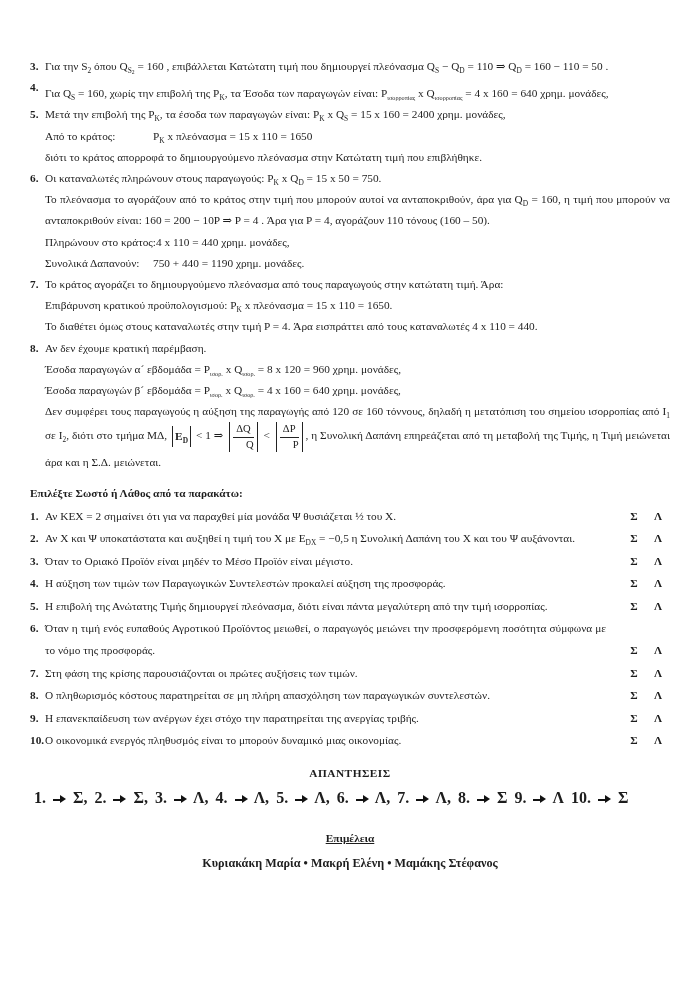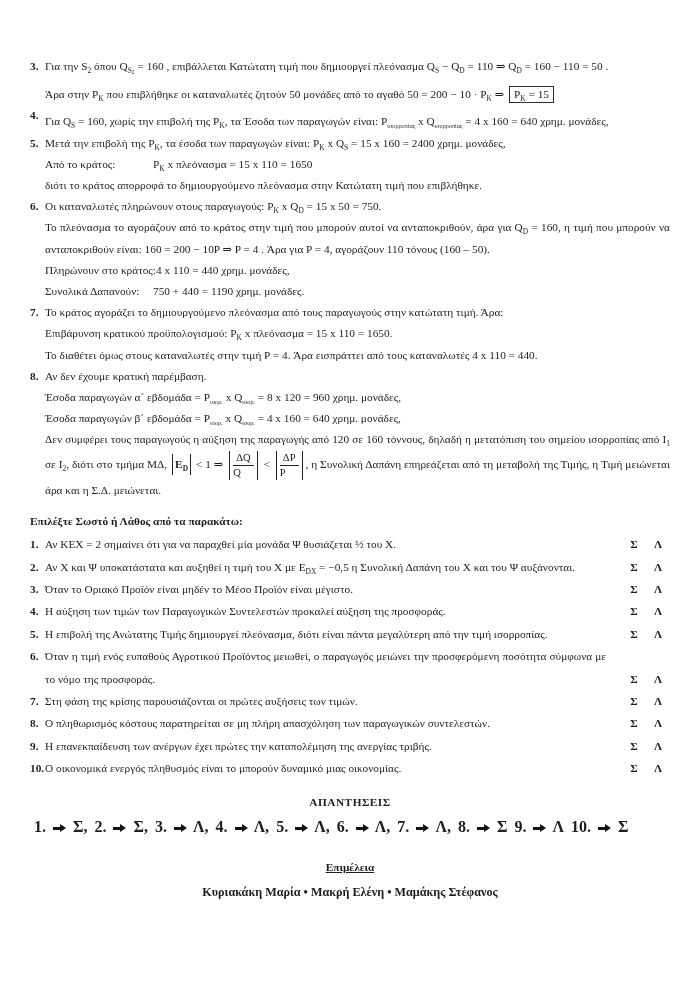--- a/index.html
+++ b/index.html
@@ -22,21 +22,21 @@
   .line{line-height:21.2px;text-align:left;}
   .line.just{text-align:justify;}
   sub{line-height:0;}
   sub.sub{font-size:7.4px;vertical-align:-2.5px;}
   sub.sub2{font-size:6.2px;vertical-align:-2.5px;}
   sub.sub3{font-size:5.6px;vertical-align:-4px;}
   .tab{display:inline-block;min-width:108px;}
   .box{display:inline-block;border:1px solid #2c2c2c;padding:1px 4px 2px 4px;margin-left:2px;line-height:normal;}
   .abs{display:inline-block;border-left:1.2px solid #222;border-right:1.2px solid #222;padding:0 2px;margin:0 2px;font-weight:bold;}
   .frac{
-    display:inline-flex;flex-direction:column;align-items:flex-start;
+    display:inline-flex;flex-direction:column;align-items:flex-end;
     vertical-align:middle;line-height:1.15;
     border-left:1.2px solid #222;border-right:1.2px solid #222;
     padding:1px 3px;margin:0 3px;font-size:10.6px;
   }
   .frac .fn{border-bottom:1px solid #222;padding:0 3px 1px 3px;}
   .frac .fd{padding-top:1px;}
   
   .sl-head{font-weight:bold;line-height:22px;margin-top:9px;}
   .sl-list{margin-top:1px;}
   .sl-item{display:flex;}
@@ -57,21 +57,20 @@
 </style>
 </head>
 <body>
 
 <div class="page">
   <div id="solutions">
       <div class="item">
         <span class="num">3.</span>
         <div class="body">
           <div class="line">Για την S<sub class="sub">2</sub> όπου  Q<sub class="sub">S</sub><sub class="sub3">2</sub> = 160 , επιβάλλεται Κατώτατη τιμή που δημιουργεί πλεόνασμα  Q<sub class="sub">S</sub> − Q<sub class="sub">D</sub> = 110 ⇒ Q<sub class="sub">D</sub> = 160 − 110 = 50 .</div>
-          <div class="line" style="margin-top: 7px;">Άρα στην P<sub class="sub">K</sub> που επιβλήθηκε οι καταναλωτές ζητούν 50 μονάδες από το αγαθό  50 = 200 − 10 · P<sub class="sub">K</sub>  ⇒ <span class="box">P<sub class="sub">K</sub> = 15</span></div>
         </div>
       </div>
       <div class="item">
         <span class="num">4.</span>
         <div class="body">
           <div class="line" style="margin-top: 6px;">Για Q<sub class="sub">S</sub> = 160, χωρίς την επιβολή της P<sub class="sub">K</sub>, τα Έσοδα των παραγωγών είναι: P<sub class="sub2">ισορροπίας</sub> x Q<sub class="sub2">ισορροπίας</sub> = 4 x 160 = 640 χρημ. μονάδες,</div>
         </div>
       </div>
       <div class="item">
         <span class="num">5.</span>
@@ -160,21 +159,21 @@
         <span class="sl-col">Λ</span>
       </div>
       <div class="sl-item">
         <span class="num">8.</span>
         <div class="sl-text">Ο πληθωρισμός κόστους παρατηρείται σε μη πλήρη απασχόληση των παραγωγικών συντελεστών.</div>
         <span class="sl-col">Σ</span>
         <span class="sl-col">Λ</span>
       </div>
       <div class="sl-item">
         <span class="num">9.</span>
-        <div class="sl-text">Η επανεκπαίδευση των ανέργων έχει πρώτες την καταπολέμηση της ανεργίας τριβής.</div>
+        <div class="sl-text">Η επανεκπαίδευση των ανέργων έχει στόχο την παρατηρείται της ανεργίας τριβής.</div>
         <span class="sl-col">Σ</span>
         <span class="sl-col">Λ</span>
       </div>
       <div class="sl-item">
         <span class="num">10.</span>
         <div class="sl-text">Ο οικονομικά ενεργός πληθυσμός είναι το μπορούν δυναμικό μιας οικονομίας.</div>
         <span class="sl-col">Σ</span>
         <span class="sl-col">Λ</span>
       </div>
     </div>

